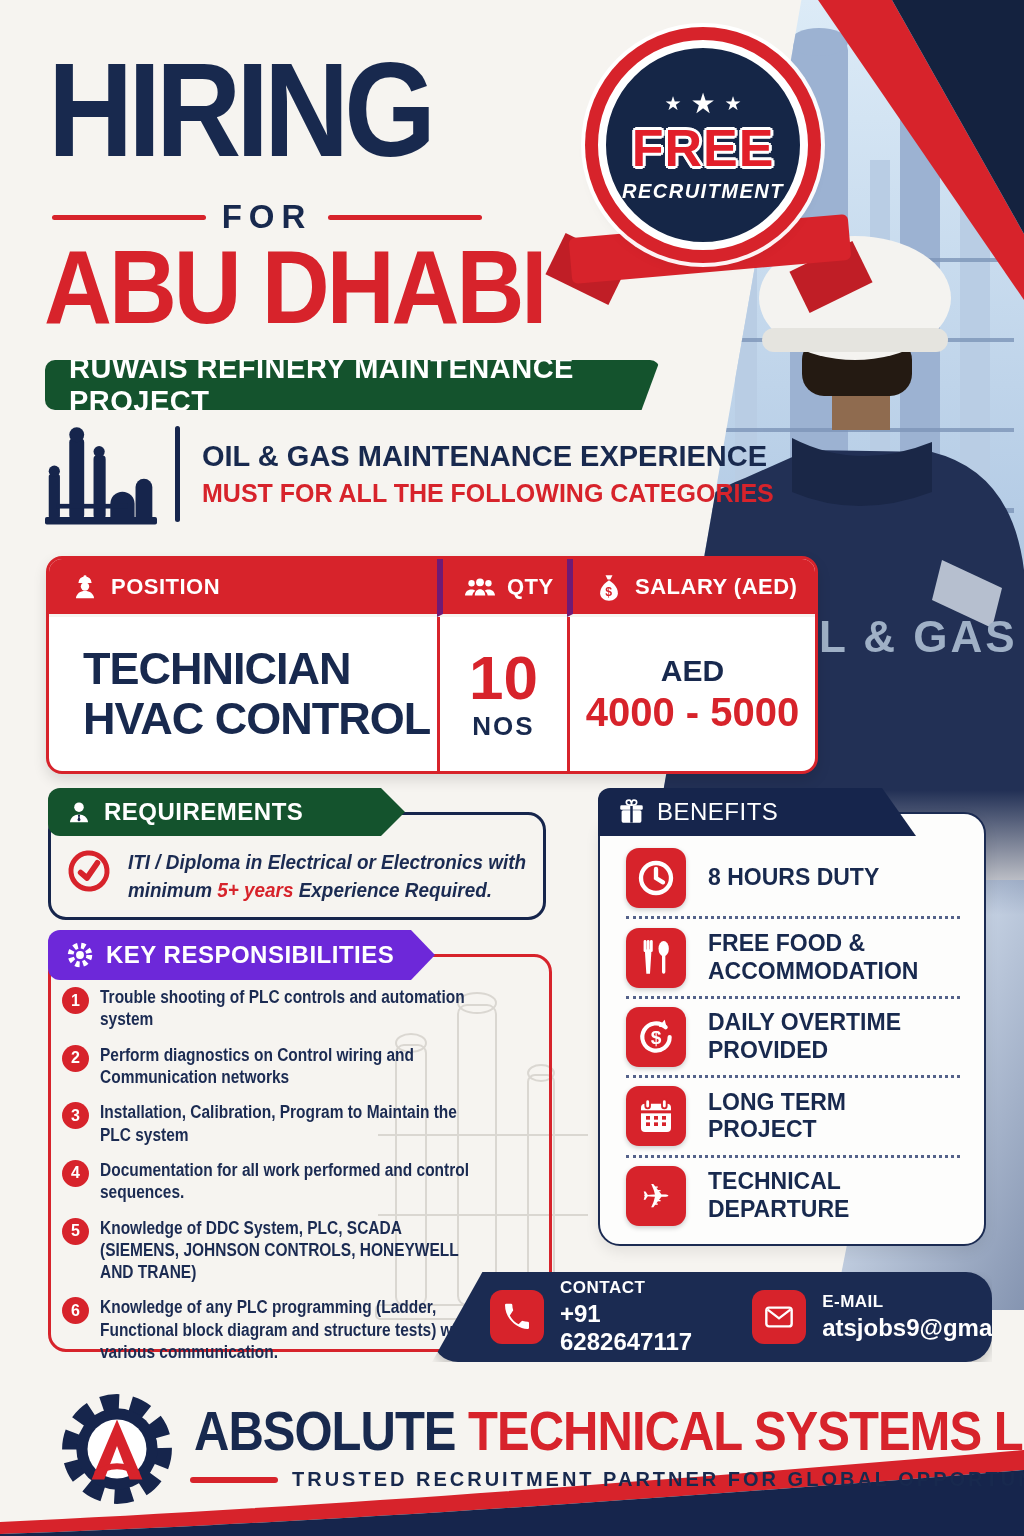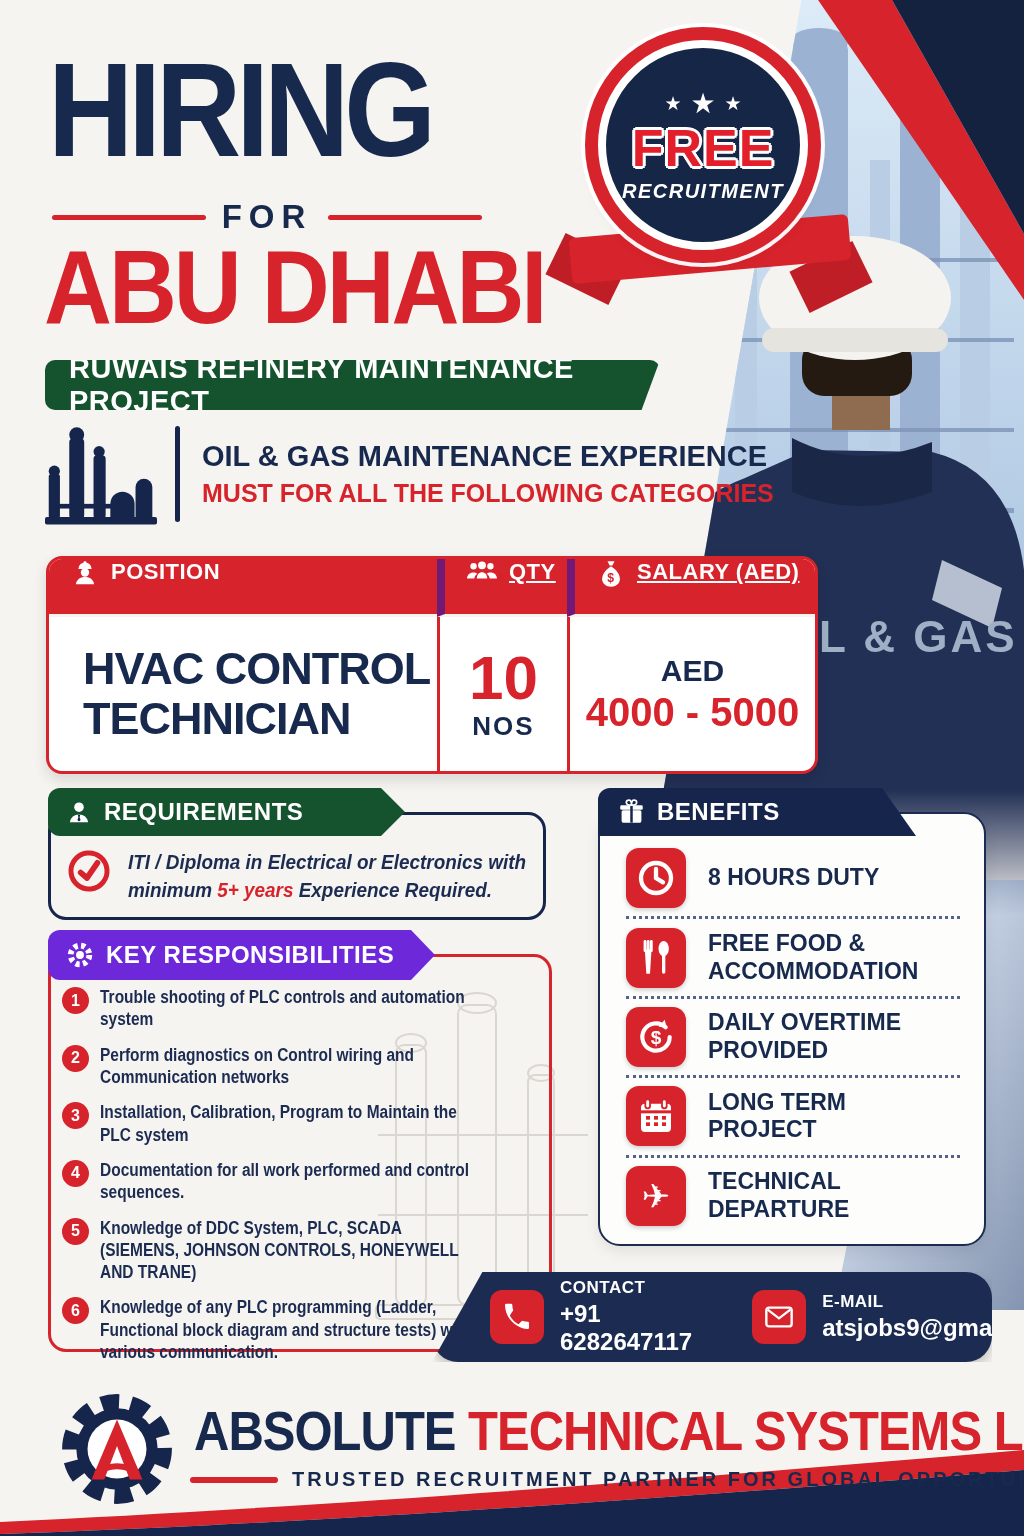--- a/index.html
+++ b/index.html
@@ -59,23 +59,23 @@
   .exp .refinery{width:112px;height:112px;}
   .exp .divider{width:5px;height:96px;background:#16254c;border-radius:3px;margin:0 22px 0 18px;}
   .exp .l1{font-size:29px;font-weight:800;color:#18294e;letter-spacing:0;}
   .exp .l2{font-size:25px;font-weight:800;color:#d7232b;margin-top:6px;}
 
   
   .job-table{position:absolute;left:46px;top:556px;width:766px;height:212px;background:#fff;
     border:3px solid #d7232b;border-radius:16px;overflow:hidden;z-index:3;
     display:grid;grid-template-columns:388px 130px 1fr;grid-template-rows:58px 1fr;
     box-shadow:0 6px 14px rgba(0,0,0,.12);}
-  .th{background:#d7232b;display:flex;gap:12px;padding-left:22px;
+  .th{background:#d7232b;display:flex;align-items:center;gap:12px;padding-left:22px;
     color:#fff;font-size:22px;font-weight:800;letter-spacing:.5px;border-bottom:3px solid #f6f4f0;}
-  .th.c2,.th.c3{border-left:8px solid #701a75;text-decoration:underline;}
+  .th.c2,.th.c3{border-left:6px solid #701a75;}
   .td{display:flex;flex-direction:column;justify-content:center;}
   .td.c2,.td.c3{border-left:3px solid #d7232b;align-items:center;}
   .pos-name{padding-left:34px;font-size:45px;font-weight:800;color:#18294e;line-height:1.12;letter-spacing:-1px;}
   .qty-num{font-size:62px;font-weight:800;color:#d7232b;line-height:1;}
   .qty-unit{font-size:26px;font-weight:800;color:#18294e;letter-spacing:2px;margin-top:2px;}
   .sal-cur{font-size:30px;font-weight:800;color:#18294e;}
   .sal-range{font-size:40px;font-weight:800;color:#d7232b;margin-top:2px;letter-spacing:0;}
 
   
   .sec-banner{display:flex;align-items:center;gap:12px;padding:0 34px 0 18px;color:#fff;
@@ -98,21 +98,21 @@
   .resp-item{display:flex;align-items:flex-start;gap:11px;}
   .resp-num{flex:0 0 auto;width:27px;height:27px;border-radius:50%;background:#d7232b;color:#fff;
     font-size:16px;font-weight:800;display:flex;align-items:center;justify-content:center;margin-top:1px;}
   .resp-text{display:inline-block;width:512px;transform:scaleX(.86);transform-origin:left top;
     font-size:18px;font-weight:600;color:#1b2b52;line-height:1.24;}
 
   
   .ben-banner{position:absolute;left:598px;top:788px;width:318px;height:48px;background:#16254c;
     border-radius:12px 4px 0 0;clip-path:polygon(0 0,calc(100% - 34px) 0,100% 100%,0 100%);
     display:flex;align-items:center;gap:12px;padding-left:20px;box-sizing:border-box;
-    color:#fff;font-size:24px;font-weight:700;letter-spacing:.5px;z-index:4;}
+    color:#fff;font-size:24px;font-weight:400;letter-spacing:.5px;z-index:4;}
   .ben-box{position:absolute;left:598px;top:812px;width:388px;height:434px;background:#fdfdfc;
     border:2px solid #1b2b52;border-radius:22px;z-index:3;box-shadow:0 6px 14px rgba(0,0,0,.08);
     padding:26px 24px 10px 26px;box-sizing:border-box;display:flex;flex-direction:column;}
   .b-row{flex:1;display:flex;align-items:center;gap:22px;border-bottom:3px dotted #54628a;}
   .b-row:last-child{border-bottom:none;}
   .b-icon{flex:0 0 auto;width:60px;height:60px;border-radius:13px;background:#d7232b;
     display:flex;align-items:center;justify-content:center;box-shadow:0 2px 5px rgba(0,0,0,.2);}
   .b-icon svg{width:40px;height:40px;}
   .b-icon .glyph{color:#fff;font-size:34px;line-height:1;}
   .b-label{font-size:23px;font-weight:800;color:#18294e;line-height:1.2;width:205px;}
@@ -288,22 +288,22 @@
     <div class="th c3">
       <svg width="28" height="28" viewBox="0 0 24 24" fill="#fff">
         <path d="M9 2h6l-1.8 3.6h-2.4z"></path>
         <path d="M12 6.2c5 3.4 7.6 7 7.6 11.2 0 3.7-3.4 6.4-7.6 6.4s-7.6-2.7-7.6-6.4C4.4 13.2 7 9.6 12 6.2z"></path>
         <text x="12" y="20" font-size="10.5" text-anchor="middle" fill="#d7232b" font-weight="bold" font-family="Liberation Sans, sans-serif">$</text>
       </svg>
       <span>SALARY (AED)</span>
     </div>
     <div class="td c1">
       <div class="pos-name">
+        <div>TECHNICIAN</div>
         <div>HVAC CONTROL</div>
-        <div>TECHNICIAN</div>
       </div>
     </div>
     <div class="td c2">
       <div class="qty-num">10</div>
       <div class="qty-unit">NOS</div>
     </div>
     <div class="td c3">
       <div class="sal-cur">AED</div>
       <div class="sal-range">4000 - 5000</div>
     </div>

